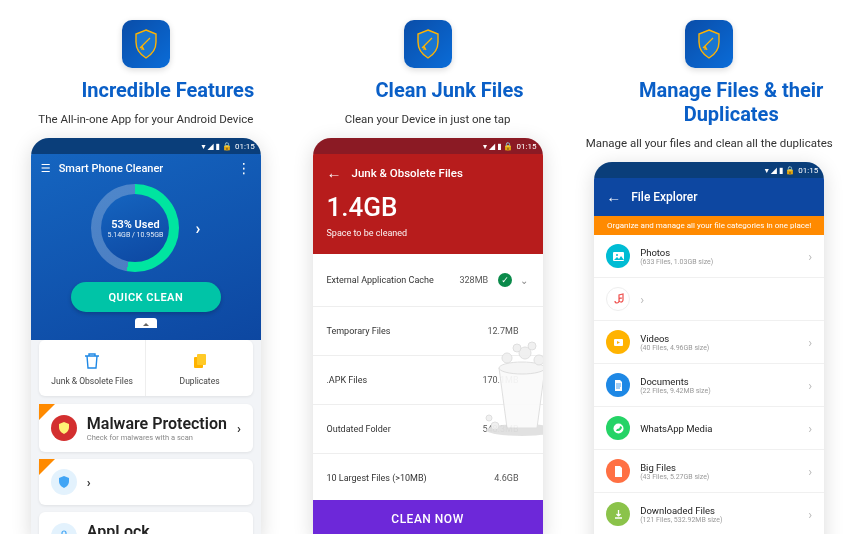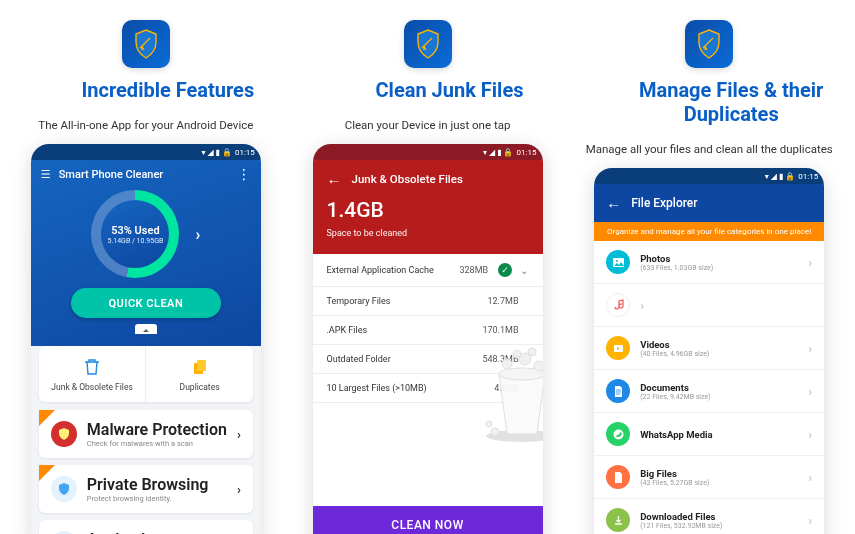--- a/index.html
+++ b/index.html
@@ -2,21 +2,21 @@
 <html><head>
 <meta charset="utf-8">
 <style>
   * { box-sizing: border-box; margin: 0; padding: 0; }
   body { font-family: -apple-system, Roboto, Arial, sans-serif; background: #fff; width: 855px; height: 534px; overflow: hidden; }
   .container { display: flex; justify-content: space-around; padding: 20px 10px 0; gap: 10px; }
   .column { flex: 1; display: flex; flex-direction: column; align-items: center; max-width: 275px; }
   .app-icon { width: 48px; height: 48px; border-radius: 10px; background: linear-gradient(135deg,#0a4da8,#0a6cd8); display:flex; align-items:center; justify-content:center; margin-bottom:10px; box-shadow: 0 2px 6px rgba(0,0,0,.15);}
   .app-icon svg { width: 32px; height:32px; }
   .feature-title { color: #0a5fc7; font-weight: 700; font-size: 20px; text-align:center;margin-left:44px; }
-  .feature-subtitle { color: #333; font-size: 11.5px; text-align:center; margin-top:16px; margin-bottom:12px; }
+  .feature-subtitle { color: #333; font-size: 11.5px; text-align:center; margin-top:10px; margin-bottom:12px; }
   .phone { width: 230px; height: 400px; border-radius: 18px 18px 0 0; background:#fff; box-shadow: 0 4px 20px rgba(0,0,0,.15); overflow:hidden; position:relative;}
   .status-bar { height: 16px; display:flex; align-items:center; justify-content:flex-end; padding: 0 6px; font-size: 8px; gap:3px;}
   .status-bar.blue { background:#0a3e7a; color:#fff;}
   .status-bar.red { background:#8b1a24; color:#fff;}
   .status-bar.blue2 { background:#0a3e7a; color:#fff;}
   .status-icons { display:flex; gap:2px; align-items:center;}
   
   .p1-header { background: linear-gradient(160deg,#1565c0,#0d47a1); color:#fff; padding:6px 10px 12px; position:relative;}
   .p1-titlebar { display:flex; align-items:center; gap:8px; font-size:11px; font-weight:500;}
   .p1-menu { margin-left:auto; font-size:14px;}
@@ -39,38 +39,38 @@
   .feature-row { background:#fff; border-radius:6px; padding:10px 12px; display:flex; align-items:center; gap:10px; margin-bottom:7px; box-shadow:0 1px 3px rgba(0,0,0,.08); position:relative;}
   .feature-row .ico { width:26px; height:26px; border-radius:50%; display:flex; align-items:center; justify-content:center; flex-shrink:0;}
   .feature-row .txt { flex:1;}
   .feature-row .t1 { font-size:16px; font-weight:600; color:#222;}
   .feature-row .t2 { font-size:7.5px; color:#888;}
   .feature-row .arr { font-size:13px; font-weight:bold; color:#333;}
   .ribbon { position:absolute; top:0; left:0; width:0;height:0; border-style:solid; border-width: 16px 16px 0 0; border-color: #ff8a00 transparent transparent transparent;}
   
   .p2-header { background:#b71c1c; color:#fff; padding: 10px 14px 16px;}
   .p2-titlebar { display:flex; align-items:center; gap:10px; font-size:11.5px; font-weight:500;}
-  .p2-size { font-size:21px; font-weight:500; margin-top:10px;}
+  .p2-size { font-size:26px; font-weight:500; margin-top:10px;}
   .p2-sub { font-size:9px; margin-top:6px; opacity:.95;}
   .p2-list { background:#fff;}
-  .p2-row { display:flex; align-items:center; padding: 9px 14px; border-bottom:1px solid #eee; font-size:9px; color:#333;}
+  .p2-row { display:flex; align-items:center; padding: 19px 14px; border-bottom:1px solid #eee; font-size:9px; color:#333;}
   .p2-row .lbl { flex:1;}
   .p2-row .val { color:#555; margin-right:10px;}
   .check-c { width:14px;height:14px;border-radius:50%;background:#0a8a4a;color:#fff;display:flex;align-items:center;justify-content:center;font-size:9px;margin-right:8px;}
   .p2-row .drop { color:#888; font-size:10px;}
   .clean-now { position:absolute; bottom:0; left:0; right:0; height:38px; background:#6d28d9; color:#fff; display:flex; align-items:center; justify-content:center; font-size:12px; font-weight:500; letter-spacing:.5px;}
   
   .p3-header { background:#0d47a1; color:#fff; padding:10px 12px;}
   .p3-titlebar { display:flex; align-items:center; gap:10px; font-size:12px; font-weight:500;}
   .p3-banner { background:#ff8a00; color:#fff; font-size:8px; padding:5px 8px; text-align:center;}
   .p3-list { background:#fff;}
   .p3-row { display:flex; align-items:center; padding:9px 12px; border-bottom:1px solid #f0f0f0;}
   .p3-row .ico { width:24px;height:24px;border-radius:50%; display:flex;align-items:center;justify-content:center;flex-shrink:0; margin-right:10px;}
   .p3-row .txt { flex:1;}
-  .p3-row .t1 { font-size:9.5px; font-weight:700; color:#222;}
+  .p3-row .t1 { font-size:9.5px; font-weight:400; color:#222;}
   .p3-row .t2 { font-size:7px; color:#999;}
   .p3-row .arr { color:#bbb; font-size:13px;}
   .back-arrow { font-size:15px;}
   
   .trash-deco { position:absolute; right:-24px; bottom:100px; pointer-events:none; opacity:.95;}
 </style>
 </head>
 <body>
 
 <div class="container">
@@ -140,24 +140,20 @@
             </div>
         <span class="arr">›</span>
       </div>
       <div class="feature-row">
         <div class="ribbon"></div>
         <div class="ico" style="background:#e3f2fd">
               <svg width="14" height="14" viewBox="0 0 14 14">
                 <path d="M7 1l5 2v3c0 4-3 6-5 7-2-1-5-3-5-7V3z" fill="#42a5f5"></path>
               </svg>
             </div>
-        <div class="txt">
-              <div class="t1">Private Browsing</div>
-              <div class="t2">Protect browsing identity.</div>
-            </div>
         <span class="arr">›</span>
       </div>
       <div class="feature-row">
         <div class="ico" style="background:#e3f2fd">
               <svg width="14" height="14" viewBox="0 0 14 14">
                 <rect x="3" y="6" width="8" height="6" rx="1" fill="#42a5f5"></rect>
                 <path d="M5 6V4a2 2 0 014 0v2" fill="none" stroke="#42a5f5" stroke-width="1.2"></path>
               </svg>
             </div>
         <div class="txt">

